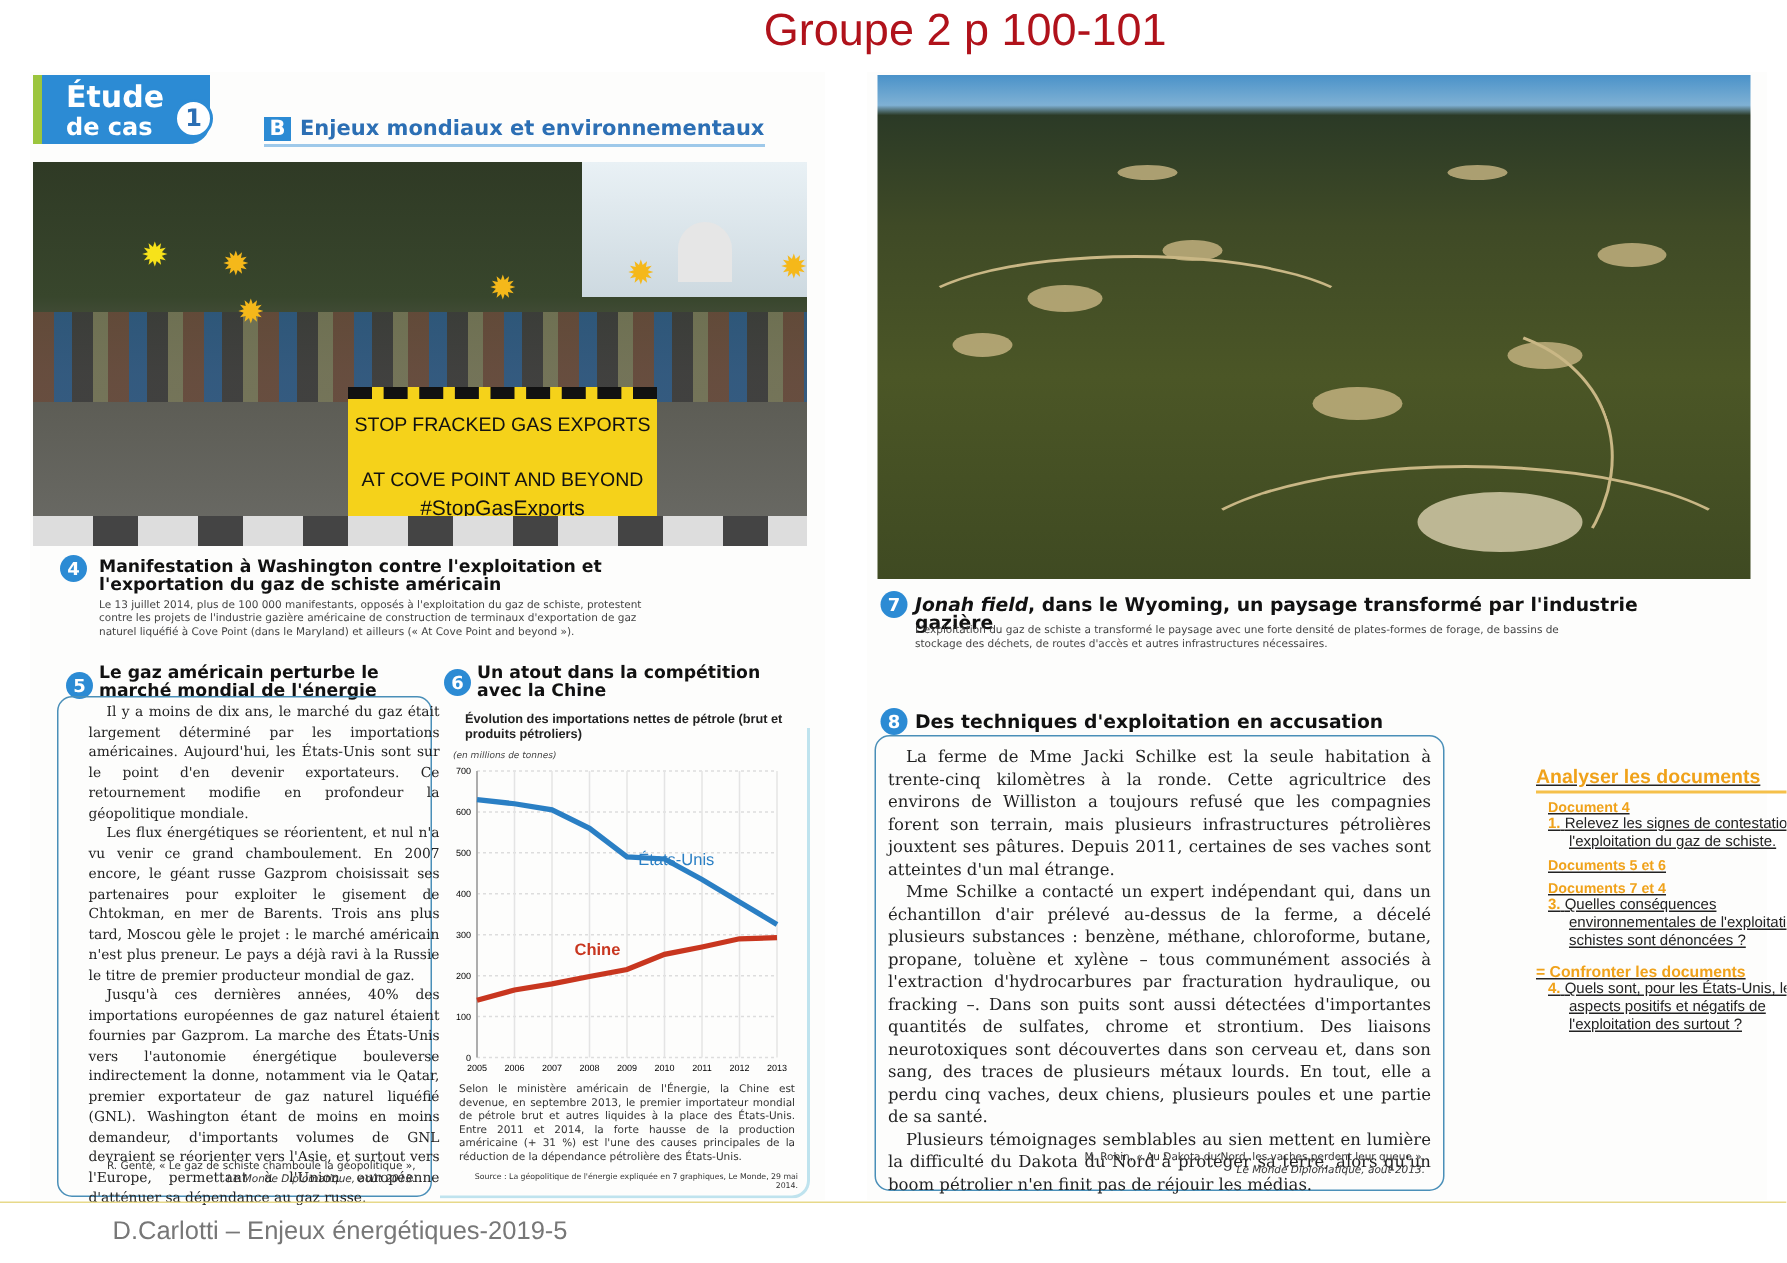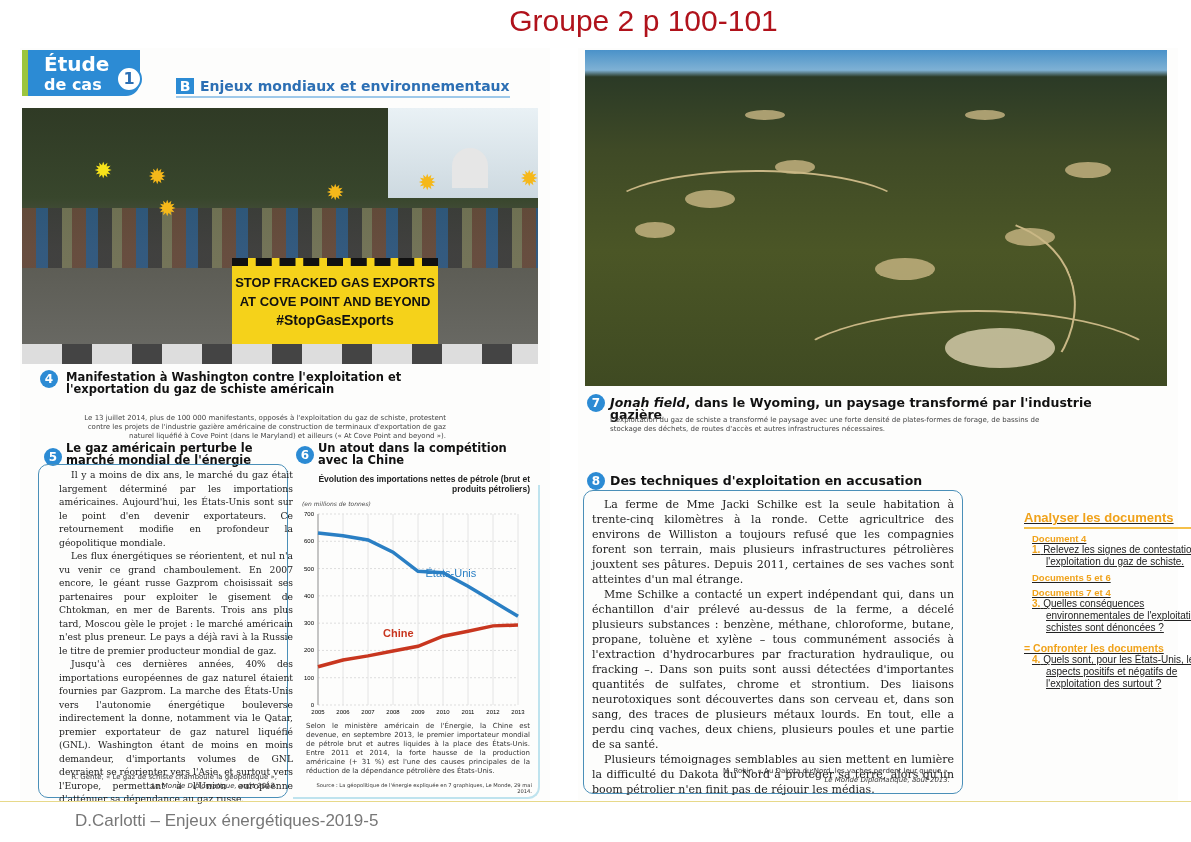--- a/index.html
+++ b/index.html
@@ -14,21 +14,21 @@
   .etude-num{left:116px;top:66px;width:22px;height:22px;border-radius:50%;background:#fff;color:#2c6fb4;font-weight:bold;font-size:16px;text-align:center;line-height:22px;border:2px solid #2c8bd4;}
   .sec-b{left:176px;top:78px;font-weight:bold;font-size:14px;color:#2c6fb4;border-bottom:2px solid #9ec9ea;padding-bottom:2px;}
   .sec-b .box{display:inline-block;background:#2c8bd4;color:#fff;width:18px;text-align:center;margin-right:6px;}
   .photo1{left:22px;top:108px;width:516px;height:256px;overflow:hidden;background:linear-gradient(180deg,#2f3a25 0%,#38462c 35%,#5a5a52 55%,#6b6b66 100%);}
   .sky1{position:absolute;right:0;top:0;width:150px;height:90px;background:linear-gradient(180deg,#e9f1f5,#cdd9e0);}
   .dome{position:absolute;right:50px;top:40px;width:36px;height:40px;background:#e6e6e6;border-radius:18px 18px 0 0;}
   .banner-red{position:absolute;left:0;top:140px;width:182px;height:90px;background:#d8251f;border-top:8px dashed #111;border-bottom:8px dashed #111;color:#111;font-weight:bold;text-align:center;}
   .banner-red .t1{position:absolute;left:60px;top:8px;font-size:15px;line-height:16px;width:110px;}
   .banner-red .t2{position:absolute;left:58px;top:45px;font-size:13px;color:#fff;}
   .banner-red .logo{position:absolute;left:12px;top:12px;width:40px;height:40px;border-radius:50%;background:#ddd;}
-  .banner-yel{position:absolute;left:210px;top:150px;width:206px;height:100px;background:#f5d21a;border-top:8px dashed #111;border-bottom:8px dashed #111;color:#111;font-weight:bold;text-align:center;font-family:"Liberation Sans",sans-serif;}
+  .banner-yel{position:absolute;left:210px;top:150px;width:206px;height:100px;background:#f5d21a;border-top:8px dashed #111;border-bottom:8px dashed #111;color:#111;font-weight:normal;text-align:center;font-family:"Liberation Sans",sans-serif;}
   .banner-yel .t{font-size:13px;line-height:17px;margin-top:8px;}
   .sun{position:absolute;color:#f5b81a;font-size:22px;}
   .crowd{position:absolute;left:0;top:100px;width:516px;height:60px;background:repeating-linear-gradient(90deg,#6a4a3a 0 14px,#2a5a8a 14px 26px,#3a3a3a 26px 40px,#7a7a5a 40px 50px);opacity:.8;}
   .street{position:absolute;left:0;bottom:0;width:516px;height:20px;background:repeating-linear-gradient(90deg,#ddd 0 40px,#444 40px 70px);}
   .badge{border-radius:50%;background:#2c8bd4;color:#fff;font-weight:bold;text-align:center;}
   .cap-title{font-weight:bold;color:#111;font-size:11.5px;line-height:12px;}
   .cap-body{font-size:7px;line-height:9px;color:#444;}
   .boxed{border:1.5px solid #4a8fb8;border-radius:10px;}
   .serif-txt{font-family:"DejaVu Serif","Liberation Serif",serif;font-size:9.2px;line-height:13.5px;color:#222;text-align:justify;}
   .serif-txt p{margin:0;text-indent:12px;}
@@ -67,48 +67,48 @@
   <div class="dome"></div>
   <div class="crowd"></div>
   <span class="sun" style="left:72px;top:50px;color:#f7e21a">✹</span>
   <span class="sun" style="left:126px;top:56px">✹</span>
   <span class="sun" style="left:136px;top:88px">✹</span>
   <span class="sun" style="left:304px;top:72px">✹</span>
   <span class="sun" style="left:396px;top:62px">✹</span>
   <span class="sun" style="left:498px;top:58px">✹</span>
   <div class="banner-yel">
     <div class="t">STOP FRACKED GAS EXPORTS</div>
-    <div class="t" style="margin-top:2px">AT COVE POINT AND BEYOND</div>
+    <div class="t" style="margin-top:20px">AT COVE POINT AND BEYOND</div>
     <div class="t" style="margin-top:2px;font-size:14px">#StopGasExports</div>
   </div>
   <div class="street"></div>
 </div>
 
 <div class="abs badge" style="left:40px;top:370px;width:18px;height:18px;font-size:12px;line-height:18px;">4</div>
 <div class="abs cap-title" style="left:66px;top:371px;width:420px;">Manifestation à Washington contre l'exploitation et l'exportation du gaz de schiste américain</div>
-<div class="abs cap-body" style="left:66px;top:414px;width:380px;text-align:right;">Le 13 juillet 2014, plus de 100 000 manifestants, opposés à l'exploitation du gaz de schiste, protestent contre les projets de l'industrie gazière américaine de construction de terminaux d'exportation de gaz naturel liquéfié à Cove Point (dans le Maryland) et ailleurs (« At Cove Point and beyond »).</div>
+<div class="abs cap-body" style="left:66px;top:399px;width:380px;">Le 13 juillet 2014, plus de 100 000 manifestants, opposés à l'exploitation du gaz de schiste, protestent contre les projets de l'industrie gazière américaine de construction de terminaux d'exportation de gaz naturel liquéfié à Cove Point (dans le Maryland) et ailleurs (« At Cove Point and beyond »).</div>
 
 <div class="abs badge" style="left:44px;top:448px;width:18px;height:18px;font-size:12px;line-height:18px;">5</div>
 <div class="abs cap-title" style="left:66px;top:442px;width:210px;">Le gaz américain perturbe le marché mondial de l'énergie</div>
 <div class="abs boxed" style="left:38px;top:464px;width:248px;height:332px;">
   <div class="serif-txt" style="position:absolute;left:20px;top:3px;width:234px;">
     <p>Il y a moins de dix ans, le marché du gaz était largement déterminé par les importations américaines. Aujourd'hui, les États-Unis sont sur le point d'en devenir exportateurs. Ce retournement modifie en profondeur la géopolitique mondiale.</p>
     <p>Les flux énergétiques se réorientent, et nul n'a vu venir ce grand chamboulement. En 2007 encore, le géant russe Gazprom choisissait ses partenaires pour exploiter le gisement de Chtokman, en mer de Barents. Trois ans plus tard, Moscou gèle le projet : le marché américain n'est plus preneur. Le pays a déjà ravi à la Russie le titre de premier producteur mondial de gaz.</p>
     <p>Jusqu'à ces dernières années, 40% des importations européennes de gaz naturel étaient fournies par Gazprom. La marche des États-Unis vers l'autonomie énergétique bouleverse indirectement la donne, notamment via le Qatar, premier exportateur de gaz naturel liquéfié (GNL). Washington étant de moins en moins demandeur, d'importants volumes de GNL devraient se réorienter vers l'Asie, et surtout vers l'Europe, permettant à l'Union européenne d'atténuer sa dépendance au gaz russe.</p>
   </div>
   <div class="src" style="position:absolute;right:10px;bottom:6px;width:230px;">
     <div>R. Genté, « Le gaz de schiste chamboule la géopolitique »,</div>
     <div style="font-style:italic">Le Monde Diplomatique, août 2013.</div>
   </div>
 </div>
 
 <div class="abs badge" style="left:296px;top:446px;width:18px;height:18px;font-size:12px;line-height:18px;">6</div>
 <div class="abs cap-title" style="left:318px;top:442px;width:200px;">Un atout dans la compétition avec la Chine</div>
 <div class="abs chart-box"></div>
-<div class="abs" style="left:310px;top:474px;width:220px;text-align:right;font-weight:bold;font-size:8.5px;line-height:10px;font-family:'Liberation Sans',sans-serif;">Évolution des importations nettes de pétrole (brut et produits pétroliers)</div>
+<div class="abs" style="left:310px;top:474px;width:220px;text-align:left;font-weight:bold;font-size:8.5px;line-height:10px;font-family:'Liberation Sans',sans-serif;">Évolution des importations nettes de pétrole (brut et produits pétroliers)</div>
 <div class="abs" style="left:302px;top:500px;font-size:6px;font-style:italic;color:#444;">(en millions de tonnes)</div>
 
 <svg class="abs" style="left:296px;top:506px;" width="240" height="212">
   <g id="grid">
       <line x1="22" x2="222" y1="199" y2="199" stroke="#ddd" stroke-dasharray="2,2"></line>
       <line x1="22" x2="222" y1="171.71428571428572" y2="171.71428571428572" stroke="#ddd" stroke-dasharray="2,2"></line>
       <line x1="22" x2="222" y1="144.42857142857144" y2="144.42857142857144" stroke="#ddd" stroke-dasharray="2,2"></line>
       <line x1="22" x2="222" y1="117.14285714285714" y2="117.14285714285714" stroke="#ddd" stroke-dasharray="2,2"></line>
       <line x1="22" x2="222" y1="89.85714285714286" y2="89.85714285714286" stroke="#ddd" stroke-dasharray="2,2"></line>
       <line x1="22" x2="222" y1="62.571428571428584" y2="62.571428571428584" stroke="#ddd" stroke-dasharray="2,2"></line>

